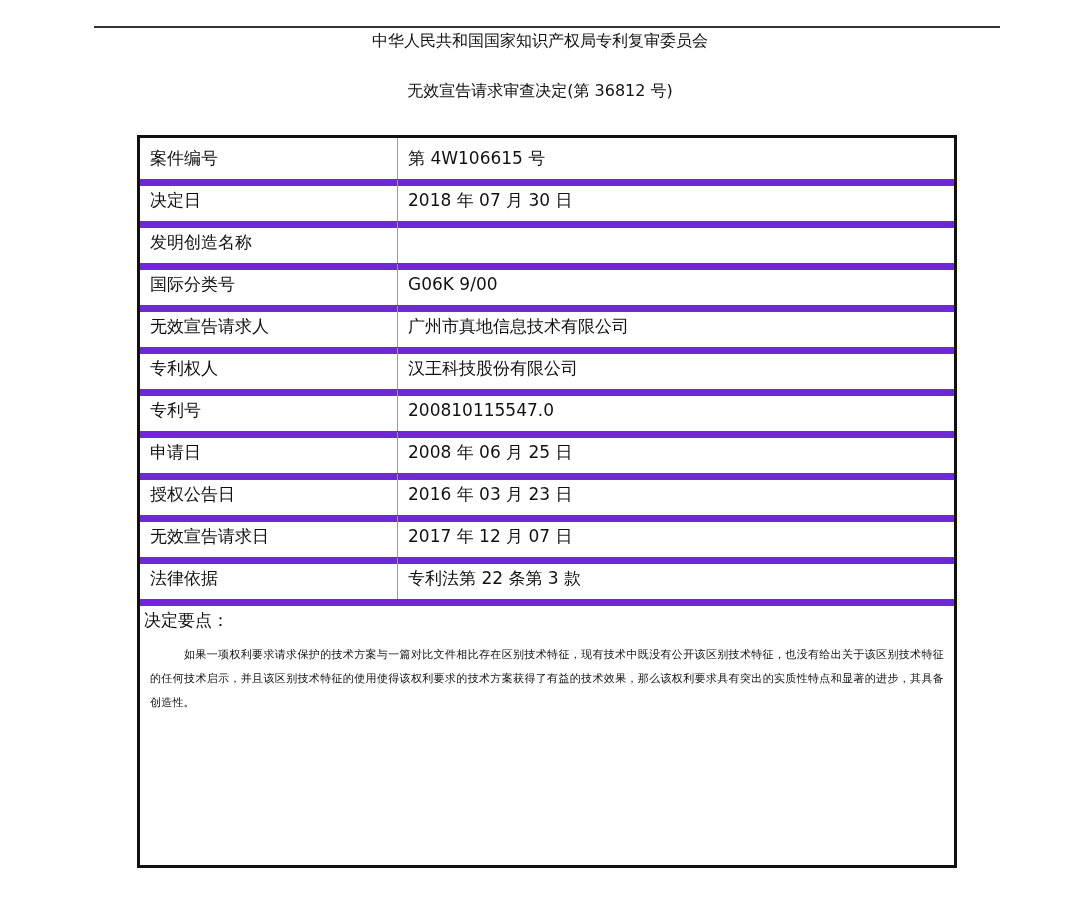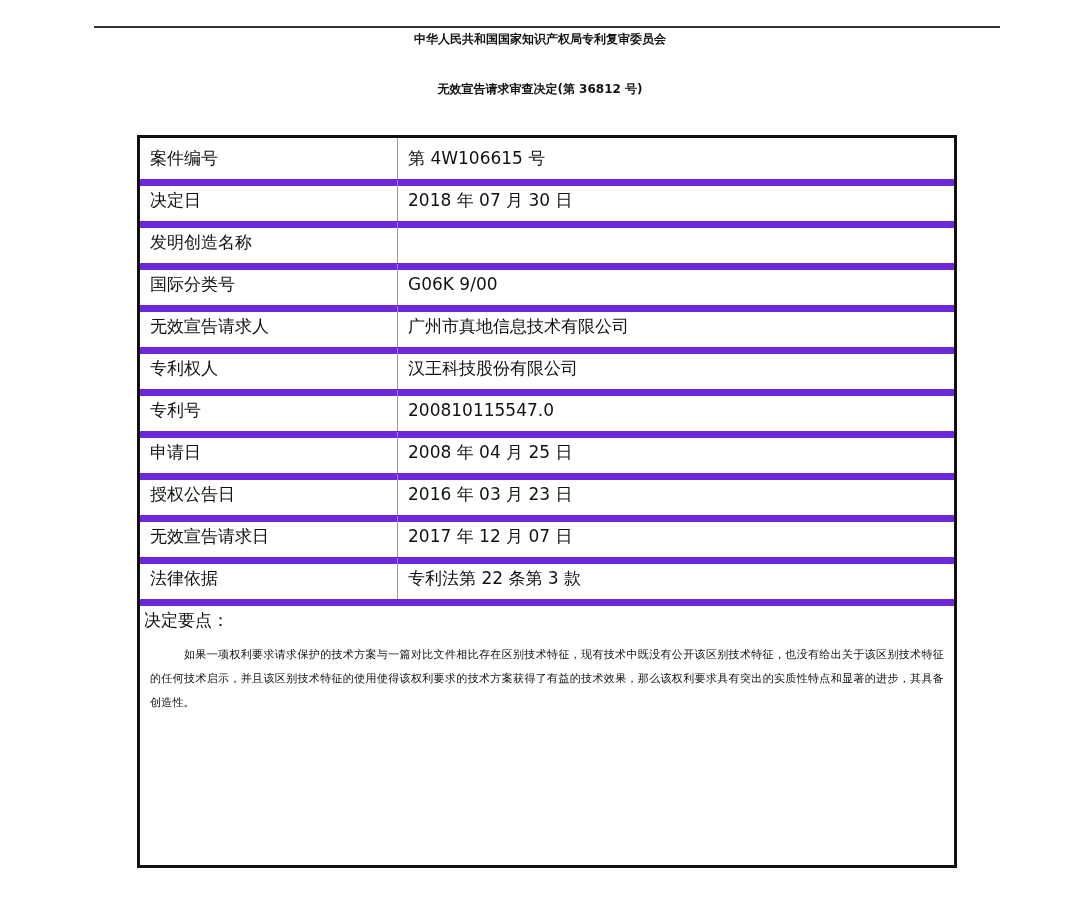--- a/index.html
+++ b/index.html
@@ -6,21 +6,21 @@
   body {
     width: 1080px; height: 901px; position: relative; overflow: hidden;
     font-family: "DejaVu Sans", "Liberation Sans", sans-serif; color: #111;
   }
   .top-rule {
     position: absolute; left: 94px; top: 26px; width: 906px; height: 2px;
     background: #333;
   }
   .title {
     position: absolute; left: 0; width: 1080px; text-align: center;
-    font-size: 12px; font-weight: bold; letter-spacing: 0px; color: #111;
+    font-size: 16px; font-weight: normal; letter-spacing: 0px; color: #111;
   }
   .title.t1 { top: 31px; }
   .title.t2 { top: 81px; }
   .doc-table {
     position: absolute; left: 137px; top: 135px; width: 814px; height: 727px;
     border: 3px solid #111; box-sizing: content-box;
   }
   .row {
     position: absolute; left: 0; width: 814px; height: 41px;
     border-bottom: 7px solid #6d28d9; display: flex;
@@ -73,21 +73,21 @@
   <div class="row" style="top:210px">
     <div class="cell-label">专利权人</div>
     <div class="cell-value">汉王科技股份有限公司</div>
   </div>
   <div class="row" style="top:252px">
     <div class="cell-label">专利号</div>
     <div class="cell-value">200810115547.0</div>
   </div>
   <div class="row" style="top:294px">
     <div class="cell-label">申请日</div>
-    <div class="cell-value">2008 年 04 月 25 日</div>
+    <div class="cell-value">2008 年 06 月 25 日</div>
   </div>
   <div class="row" style="top:336px">
     <div class="cell-label">授权公告日</div>
     <div class="cell-value">2016 年 03 月 23 日</div>
   </div>
   <div class="row" style="top:378px">
     <div class="cell-label">无效宣告请求日</div>
     <div class="cell-value">2017 年 12 月 07 日</div>
   </div>
   <div class="row" style="top:420px">

